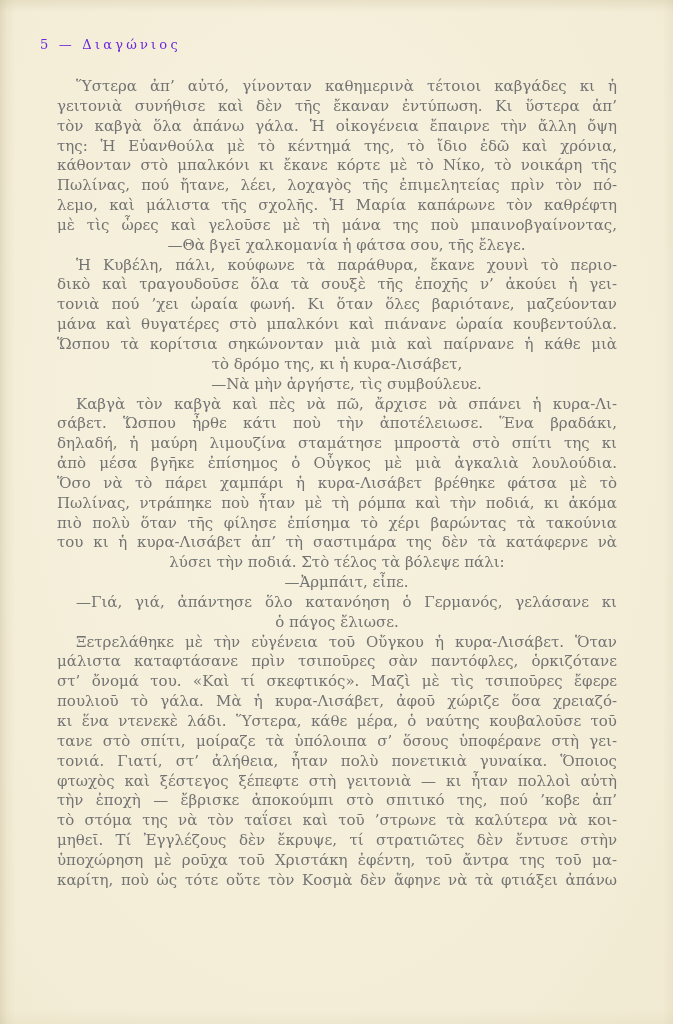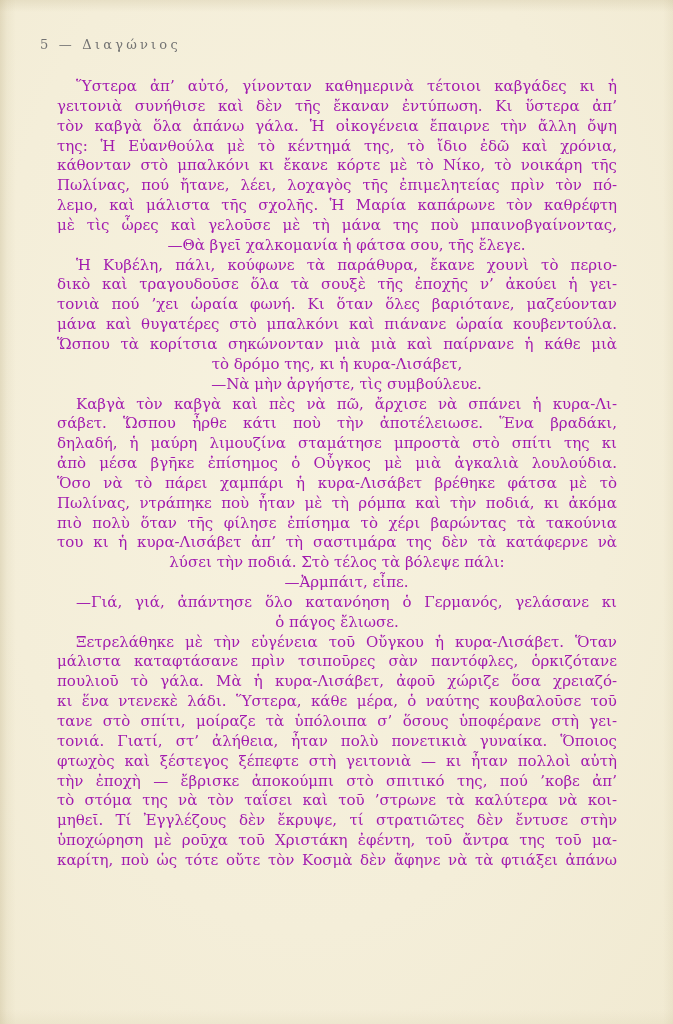--- a/index.html
+++ b/index.html
@@ -22,31 +22,31 @@
   .page {
     position: absolute;
     inset: 0;
   }
   .running-header {
     position: absolute;
     left: 40px;
     top: 37px;
     font-size: 13px;
     letter-spacing: 3.2px;
-    color: #737373;
+    color: #6d28d9;
     white-space: nowrap;
   }
   .body-text {
     position: absolute;
     left: 57px;
     top: 77px;
     width: 560px;
     font-size: 15px;
     line-height: 19.85px;
-    color: #a21caf;
+    color: #737373;
     text-rendering: optimizeLegibility;
   }
   .line {
     height: 19.85px;
     white-space: normal;
     overflow: visible;
   }
   .line.j {
     text-align: justify;
     text-align-last: justify;
@@ -87,20 +87,21 @@
       <div class="line j">Ὅσο νὰ τὸ πάρει χαμπάρι ἡ κυρα-Λισάβετ βρέθηκε φάτσα μὲ τὸ</div>
       <div class="line j">Πωλίνας, ντράπηκε ποὺ ἦταν μὲ τὴ ρόμπα καὶ τὴν ποδιά, κι ἀκόμα</div>
       <div class="line j">πιὸ πολὺ ὅταν τῆς φίλησε ἐπίσημα τὸ χέρι βαρώντας τὰ τακούνια</div>
       <div class="line j">του κι ἡ κυρα-Λισάβετ ἀπ’ τὴ σαστιμάρα της δὲν τὰ κατάφερνε νὰ</div>
       <div class="line nj">λύσει τὴν ποδιά. Στὸ τέλος τὰ βόλεψε πάλι:</div>
       <div class="line ind nj">—Ἀρμπάιτ, εἶπε.</div>
       <div class="line ind j">—Γιά, γιά, ἀπάντησε ὅλο κατανόηση ὁ Γερμανός, γελάσανε κι</div>
       <div class="line nj">ὁ πάγος ἔλιωσε.</div>
       <div class="line ind j">Ξετρελάθηκε μὲ τὴν εὐγένεια τοῦ Οὔγκου ἡ κυρα-Λισάβετ. Ὅταν</div>
       <div class="line j">μάλιστα καταφτάσανε πρὶν τσιποῦρες σὰν παντόφλες, ὁρκιζότανε</div>
+      <div class="line j">στ’ ὄνομά του. «Καὶ τί σκεφτικός». Μαζὶ μὲ τὶς τσιποῦρες ἔφερε</div>
       <div class="line j">πουλιοῦ τὸ γάλα. Μὰ ἡ κυρα-Λισάβετ, ἀφοῦ χώριζε ὅσα χρειαζό-</div>
       <div class="line j">κι ἕνα ντενεκὲ λάδι. Ὕστερα, κάθε μέρα, ὁ ναύτης κουβαλοῦσε τοῦ</div>
       <div class="line j">τανε στὸ σπίτι, μοίραζε τὰ ὑπόλοιπα σ’ ὅσους ὑποφέρανε στὴ γει-</div>
       <div class="line j">τονιά. Γιατί, στ’ ἀλήθεια, ἦταν πολὺ πονετικιὰ γυναίκα. Ὅποιος</div>
       <div class="line j">φτωχὸς καὶ ξέστεγος ξέπεφτε στὴ γειτονιὰ — κι ἦταν πολλοὶ αὐτὴ</div>
       <div class="line j">τὴν ἐποχὴ — ἔβρισκε ἀποκούμπι στὸ σπιτικό της, πού ’κοβε ἀπ’</div>
       <div class="line j">τὸ στόμα της νὰ τὸν ταΐσει καὶ τοῦ ’στρωνε τὰ καλύτερα νὰ κοι-</div>
       <div class="line j">μηθεῖ. Τί Ἐγγλέζους δὲν ἔκρυψε, τί στρατιῶτες δὲν ἔντυσε στὴν</div>
       <div class="line j">ὑποχώρηση μὲ ροῦχα τοῦ Χριστάκη ἐφέντη, τοῦ ἄντρα της τοῦ μα-</div>
       <div class="line j">καρίτη, ποὺ ὡς τότε οὔτε τὸν Κοσμὰ δὲν ἄφηνε νὰ τὰ φτιάξει ἀπάνω</div>

